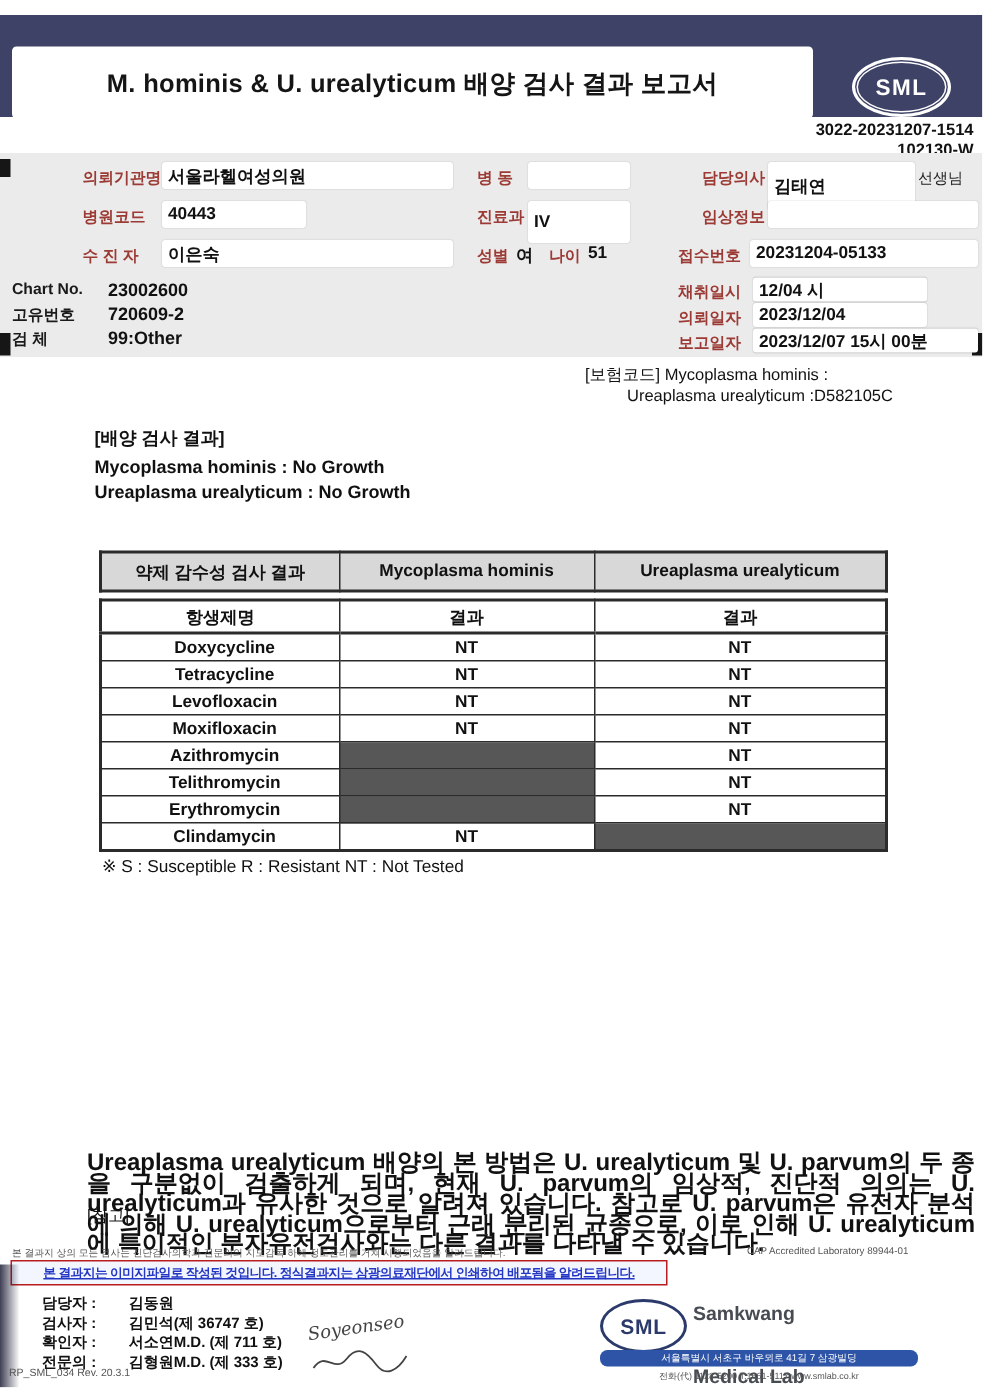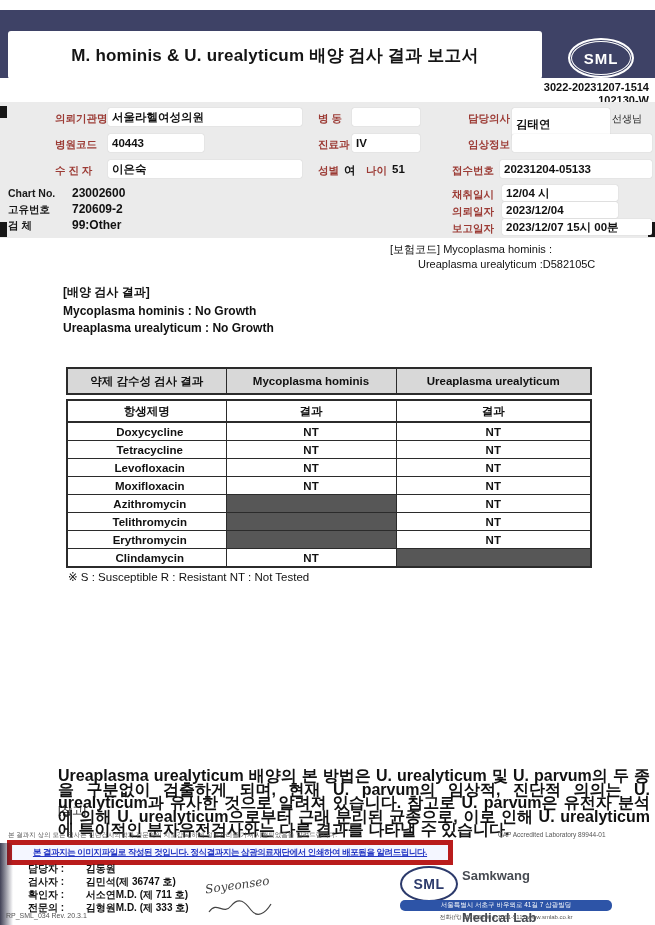--- a/index.html
+++ b/index.html
@@ -41,21 +41,21 @@
   .tbl-main td.drug{text-align:center;padding-left:6px;}
   .tbl-main td.filled{background:#575757;}
   .legend{font-size:11.5px;white-space:nowrap;color:#111;}
 
   
   .ref-head{font-size:11px;color:#111;margin-top:48px;}
   .ref-body{font-size:16px;line-height:13.5px;color:#111;text-align:justify;font-weight:bold;}
 
   
   .fine{font-size:6.5px;color:#555;white-space:nowrap;}
-  .notice-box{left:7px;top:840px;width:436px;height:15px;border:5px solid #b91c1c;background:#f4f6ff;
+  .notice-box{left:7px;top:840px;width:436px;height:15px;border:1px solid #b91c1c;background:#f4f6ff;
               display:flex;align-items:center;justify-content:center;}
   .notice-box span{font-size:8.5px;font-weight:bold;color:#2336c4;text-decoration:underline;letter-spacing:-.4px;white-space:nowrap;}
   .staff-row{font-size:10px;font-weight:bold;white-space:nowrap;}
   .staff-row .s-lbl{display:inline-block;width:55px;}
   .sig-text{font-family:"DejaVu Serif","Liberation Serif",serif;font-style:italic;font-size:12px;color:#444;
             transform:rotate(-8deg);white-space:nowrap;}
   .left-shadow{left:0;top:843px;width:13px;height:82px;
                background:linear-gradient(to right, rgba(30,30,55,.85), rgba(30,30,55,0));}
   .f-oval{left:400px;top:866px;width:54px;height:32px;border:2.5px solid #2c3a6b;border-radius:50%;
           display:flex;align-items:center;justify-content:center;color:#2c3a6b;font-weight:bold;font-size:14px;letter-spacing:.5px;}
@@ -100,21 +100,21 @@
   <div class="abs box" style="left:512px;top:108px;width:94px;height:32px;">
       <span>김태연</span>
     </div>
   <div class="abs suffix" style="left:612px;top:112px;">선생님</div>
 
   <div class="abs lbl" style="left:55px;top:138px;">병원코드</div>
   <div class="abs box" style="left:108px;top:134px;width:92px;height:18px;">
       <span>40443</span>
     </div>
   <div class="abs lbl" style="left:318px;top:138px;">진료과</div>
-  <div class="abs box" style="left:352px;top:134px;width:64px;height:18px;">
+  <div class="abs box" style="left:352px;top:134px;width:64px;height:28px;">
       <span>IV</span>
     </div>
   <div class="abs lbl" style="left:468px;top:138px;">임상정보</div>
   <div class="abs box" style="left:512px;top:134px;width:136px;height:18px;">
       <span></span>
     </div>
 
   <div class="abs lbl" style="left:55px;top:164px;">수 진 자</div>
   <div class="abs box" style="left:108px;top:160px;width:190px;height:18px;">
       <span>이은숙</span>

